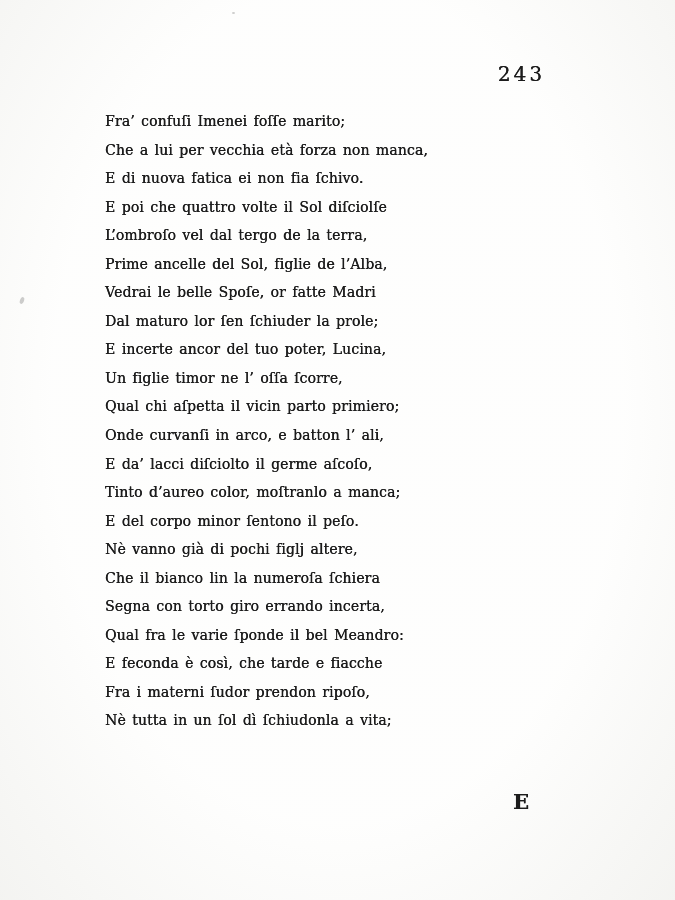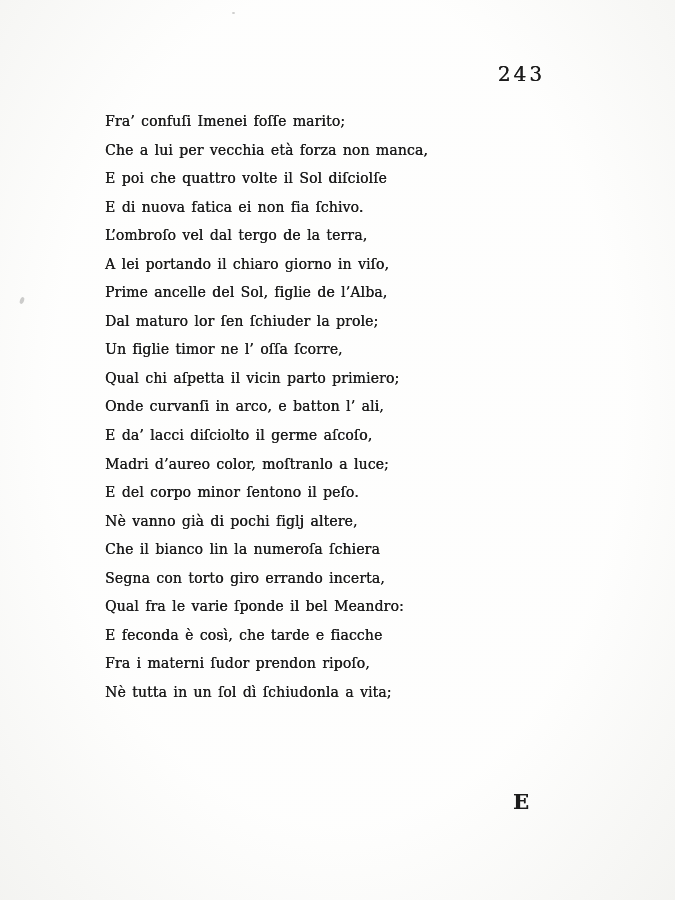--- a/index.html
+++ b/index.html
@@ -77,31 +77,32 @@
 <body>
 
 <div class="page">
 
 
   <span class="page-number">243</span>
 
   <div class="poem">
     <div class="poem-line">Fra’ confuſi Imenei foſſe marito;</div>
     <div class="poem-line">Che a lui per vecchia età forza non manca,</div>
+    <div class="poem-line">E di nuova fatica ei non fia ſchivo.</div>
     <div class="poem-line">E poi che quattro volte il Sol diſciolſe</div>
-    <div class="poem-line">E di nuova fatica ei non fia ſchivo.</div>
     <div class="poem-line">L’ombroſo vel dal tergo de la terra,</div>
-    <div class="poem-line">A lei portando il chiaro giorno in viſo,</div>
     <div class="poem-line">Prime ancelle del Sol, figlie de l’Alba,</div>
+    <div class="poem-line">Vedrai le belle Spoſe, or fatte Madri</div>
     <div class="poem-line">Dal maturo lor ſen ſchiuder la prole;</div>
+    <div class="poem-line">E incerte ancor del tuo poter, Lucina,</div>
     <div class="poem-line">Un figlie timor ne l’ oſſa ſcorre,</div>
     <div class="poem-line">Qual chi aſpetta il vicin parto primiero;</div>
     <div class="poem-line">Onde curvanſi in arco, e batton l’ ali,</div>
     <div class="poem-line">E da’ lacci diſciolto il germe aſcoſo,</div>
-    <div class="poem-line">Madri d’aureo color, moſtranlo a luce;</div>
+    <div class="poem-line">Tinto d’aureo color, moſtranlo a manca;</div>
     <div class="poem-line">E del corpo minor ſentono il peſo.</div>
     <div class="poem-line">Nè vanno già di pochi figlj altere,</div>
     <div class="poem-line">Che il bianco lin la numeroſa ſchiera</div>
     <div class="poem-line">Segna con torto giro errando incerta,</div>
     <div class="poem-line">Qual fra le varie ſponde il bel Meandro:</div>
     <div class="poem-line">E feconda è così, che tarde e fiacche</div>
     <div class="poem-line">Fra i materni ſudor prendon ripoſo,</div>
     <div class="poem-line">Nè tutta in un ſol dì ſchiudonla a vita;</div>
   </div>
 

